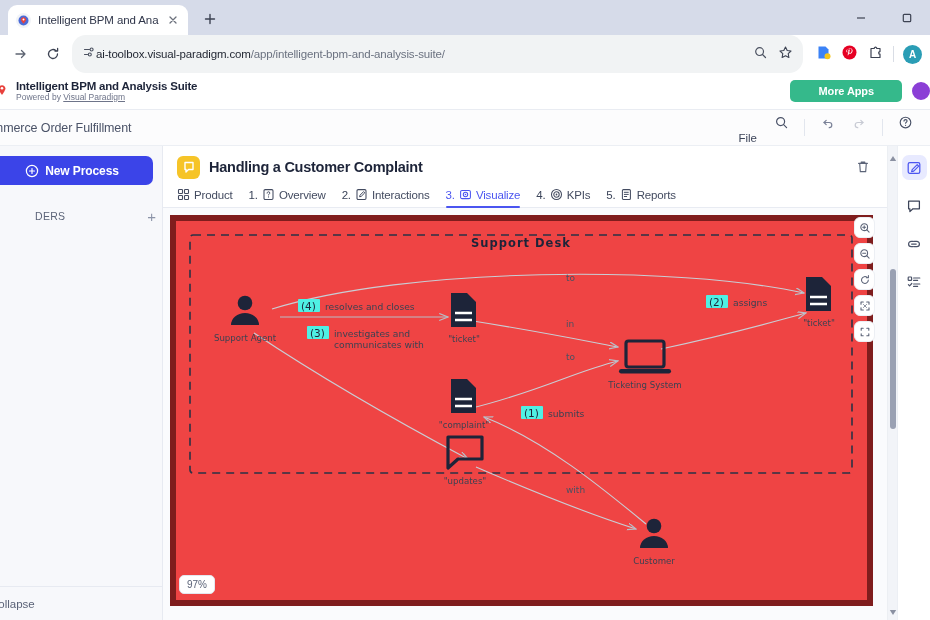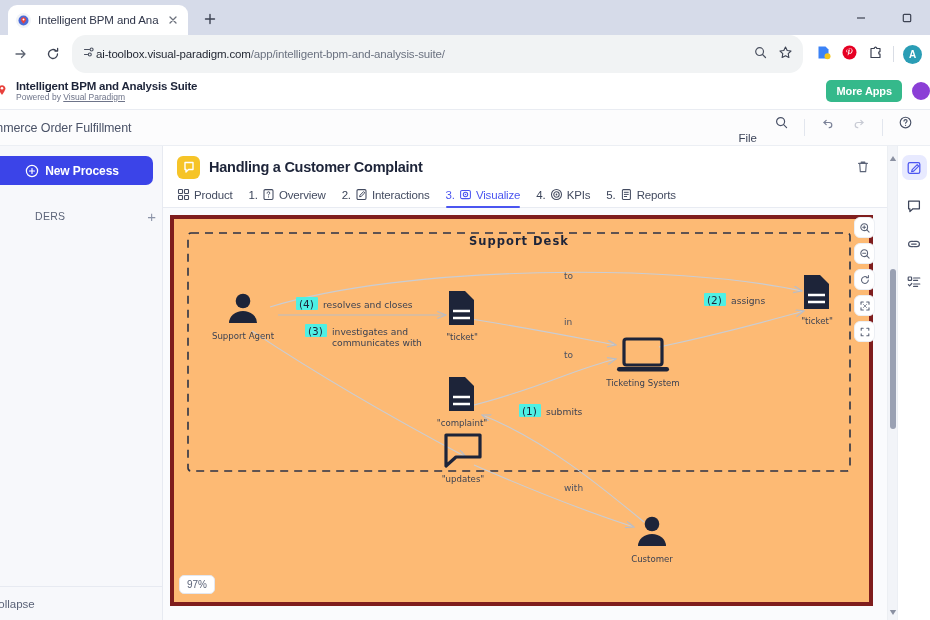--- a/index.html
+++ b/index.html
@@ -75,21 +75,21 @@
     align-items: center; padding: 0 12px 0 0; background: #fff;
   }
   .brand { margin-left: -6px; display: flex; align-items: center; gap: 6px; }
   .brand-logo { width: 16px; height: 16px; flex: 0 0 16px; }
   .brand-text { line-height: 1.15; }
   .brand-title { font-size: 11.5px; font-weight: bold; color: #1d2439; letter-spacing: -0.2px; }
   .brand-sub { font-size: 8.5px; color: #6e7489; }
   .brand-sub a { color: #6e7489; text-decoration: underline; }
   .more-apps {
     margin-left: auto; background: #35b98b; color: #fff; font-size: 11px;
-    font-weight: bold; border-radius: 5px; padding: 5px 10px; border: 0;
+    font-weight: bold; border-radius: 5px; padding: 5px 28px; border: 0;
     letter-spacing: -0.1px;
   }
   .user-orb {
     width: 22px; height: 22px; border-radius: 50%; background: #8b3fd6;
     margin-left: 8px; margin-right: -14px; border: 2px solid #fff;
   }
 
   .doc-bar {
     height: 36px; background: #fcfcfd; border-bottom: 1px solid #eceff4;
     display: flex; align-items: center; padding-right: 10px;
@@ -162,21 +162,21 @@
   .tabx.active .num { color: #4b55f0; }
   .tabx.active::after {
     content: ""; position: absolute; left: 0; right: 9px; bottom: -1px;
     height: 2px; background: #4b55f0; border-radius: 2px;
   }
   .tabx + .tabx { margin-left: 7px; }
 
   .canvas-wrap { flex: 1; position: relative; background: #fafbfd; padding: 7px 0 0 7px; min-height: 0; }
   .canvas {
     position: absolute; left: 7px; top: 7px; right: 14px; bottom: 14px;
-    background: #fdba74; border: 4px solid #7f1d1d; overflow: hidden; text-decoration: underline;
+    background: #ef4444; border: 6px solid #7f1d1d; overflow: hidden; text-decoration: underline;
   }
   .canvas svg { display: block; }
 
   .zoom-badge {
     position: absolute; left: 16px; bottom: 26px; background: #fff;
     border: 1px solid #e3e7ef; border-radius: 5px; font-size: 10px;
     color: #5a6277; padding: 3px 7px; z-index: 5;
   }
 
   .zoom-tools {

